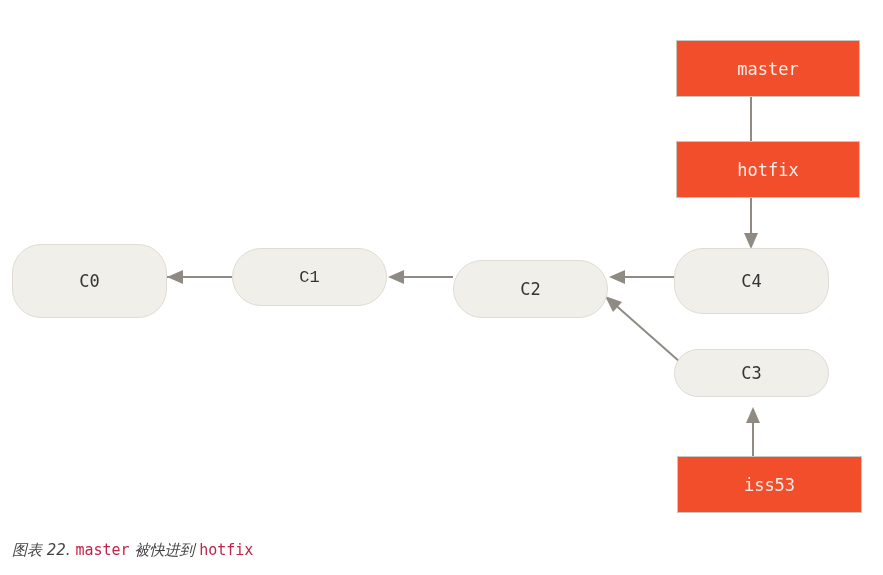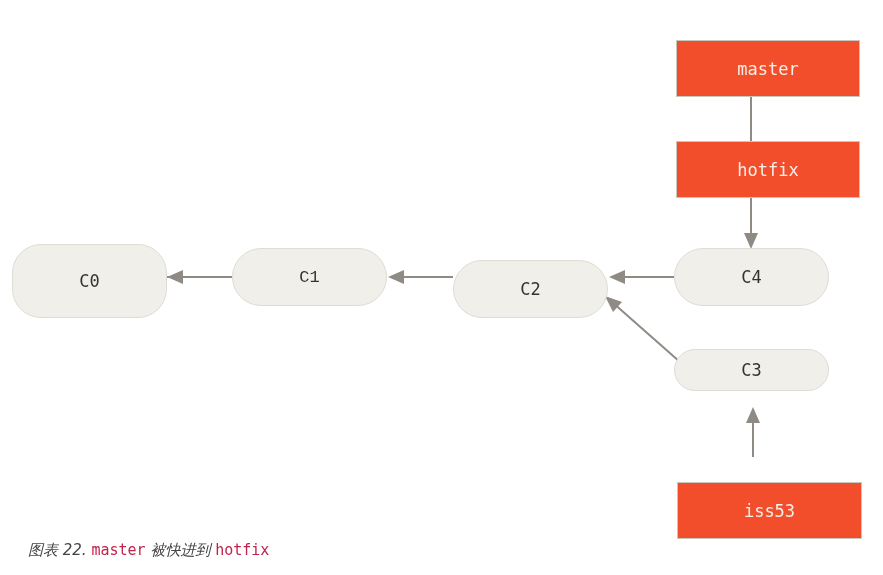--- a/index.html
+++ b/index.html
@@ -12,21 +12,21 @@
       font-size: 17px; color: #333333;
     }
     .branch {
       position: absolute; box-sizing: border-box;
       background: #f24e2c; border: 1px solid #c9c6be;
       display: flex; align-items: center; justify-content: center;
       font-size: 17px; color: #f6efe8;
     }
     svg.edges { position: absolute; left: 0; top: 0; }
     .caption {
-      position: absolute; left: 28px; top: 541px;
+      position: absolute; left: 12px; top: 541px;
       font-family: "DejaVu Sans", "Liberation Sans", sans-serif;
       font-size: 15px; color: #444444; white-space: nowrap;
     }
     .caption .label { font-style: italic; }
     .caption code { font-family: "DejaVu Sans Mono", "Liberation Mono", monospace; color: #c0234b; font-size: 15px; font-style: normal; }
   </style>
 </head>
 <body>
 
 <svg class="edges" width="883" height="575">
@@ -59,34 +59,34 @@
 
 <div class="commit" style="left:12px; top:244px; width:155px; height:74px;">
   <span>C0</span>
 </div>
 <div class="commit" style="left:232px; top:248px; width:155px; height:58px;font-family:Liberation Mono, monospace;">
   <span>C1</span>
 </div>
 <div class="commit" style="left:453px; top:260px; width:155px; height:58px;">
   <span>C2</span>
 </div>
-<div class="commit" style="left:674px; top:248px; width:155px; height:58px;">
+<div class="commit" style="left:674px; top:248px; width:155px; height:66px;">
   <span>C4</span>
 </div>
-<div class="commit" style="left:674px; top:349px; width:155px; height:42px;">
+<div class="commit" style="left:674px; top:349px; width:155px; height:48px;">
   <span>C3</span>
 </div>
 
 <div class="branch" style="left:676px; top:40px; width:184px; height:57px;">
   <span>master</span>
 </div>
 <div class="branch" style="left:676px; top:141px; width:184px; height:57px;">
   <span>hotfix</span>
 </div>
-<div class="branch" style="left:677px; top:482px; width:185px; height:57px;">
+<div class="branch" style="left:677px; top:456px; width:185px; height:57px;">
   <span>iss53</span>
 </div>
 
 <div class="caption">
   <span class="label">图表 22.</span>
   <code>master</code>
   <span class="label">被快进到</span>
   <code>hotfix</code>
 </div>
 

